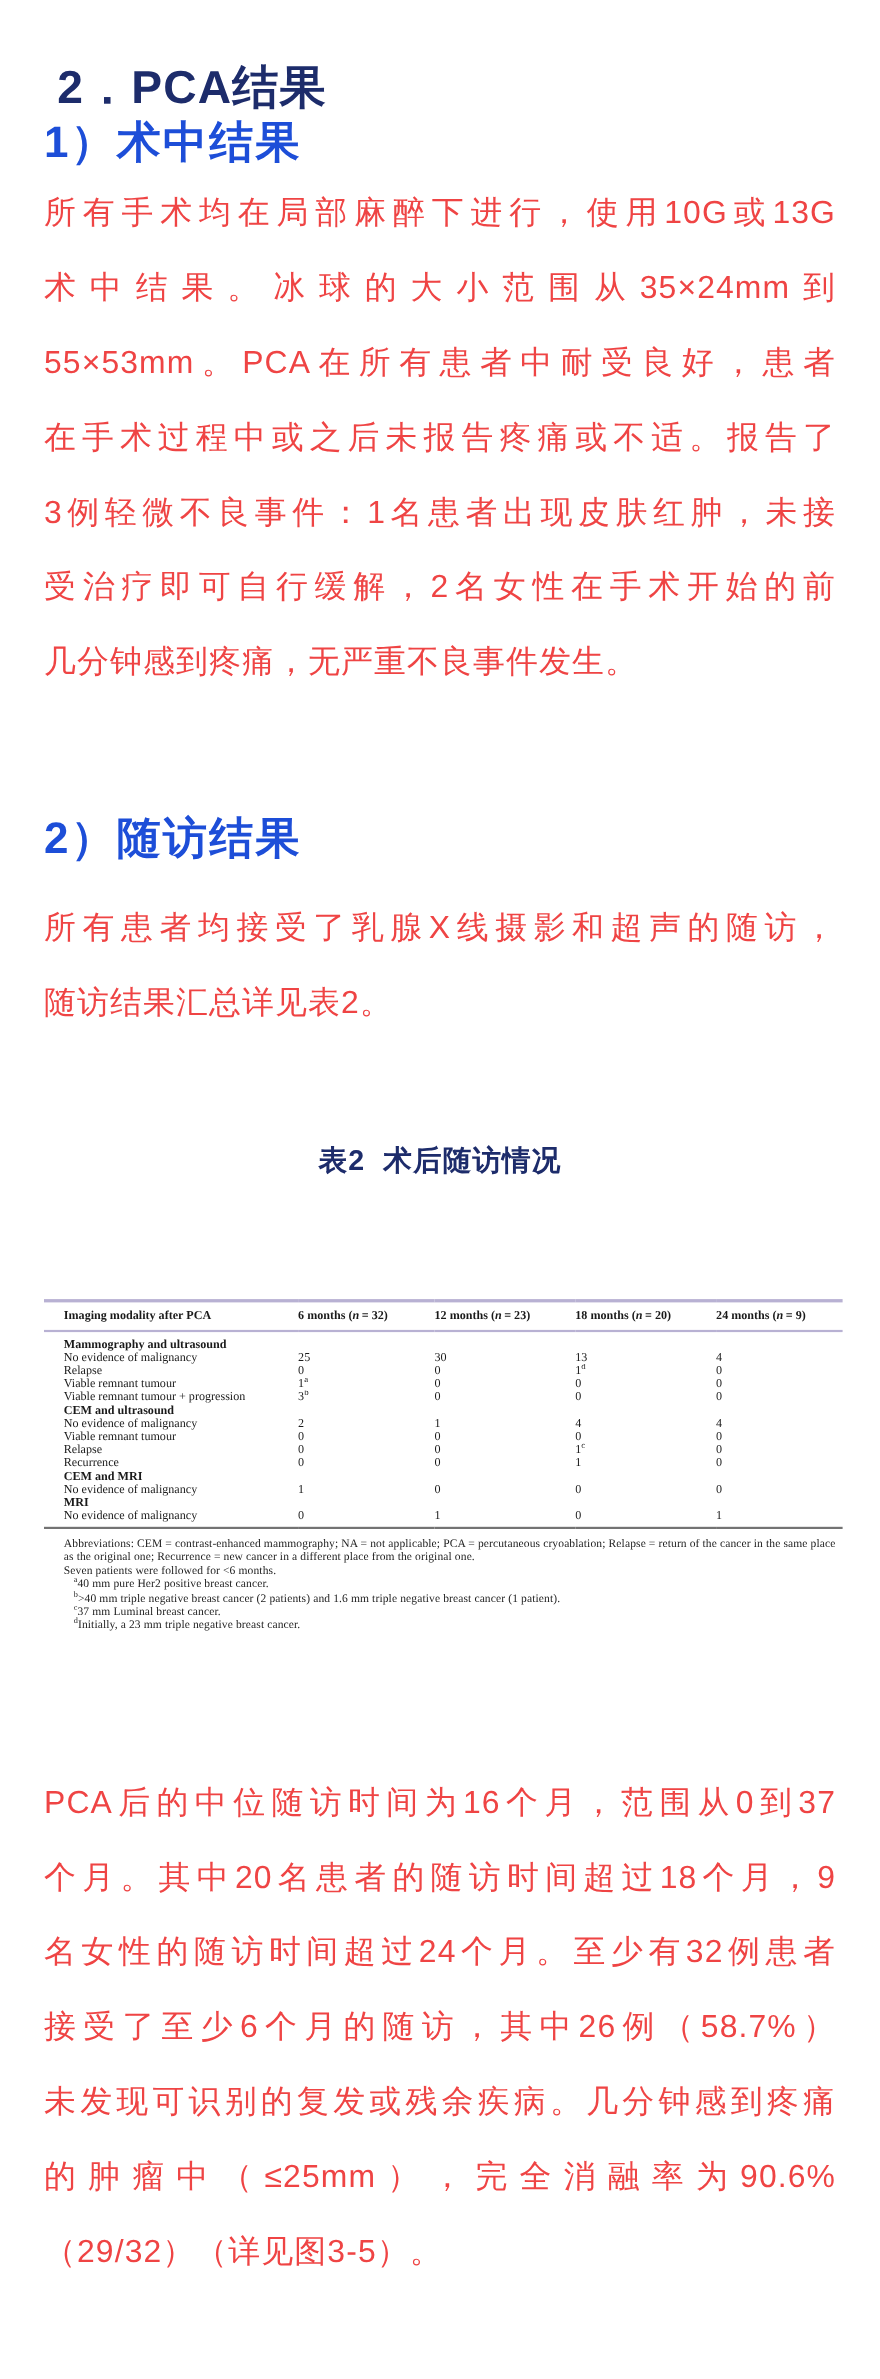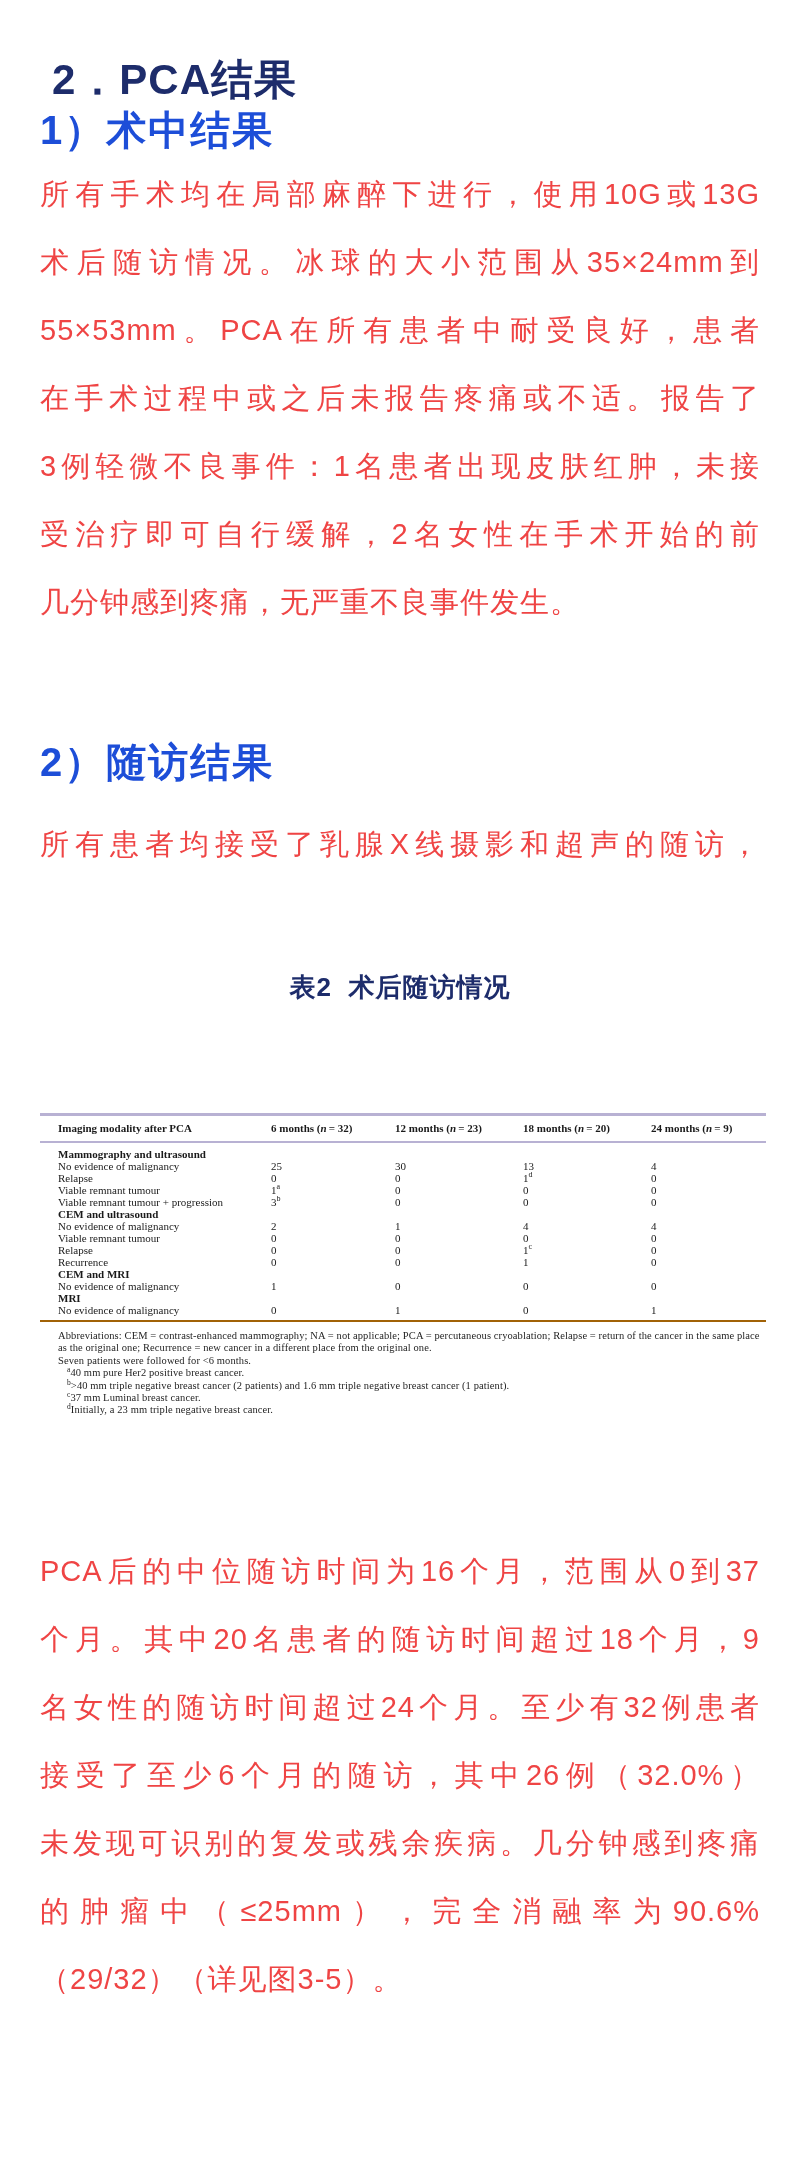--- a/index.html
+++ b/index.html
@@ -39,21 +39,21 @@
     letter-spacing:1px;
   }
 
   
   .table-fig{
     margin-top:108px;width:726px;
     font-family:"Liberation Serif",serif;color:#1a1a1a;
   }
   table.jtable{
     width:726px;border-collapse:collapse;table-layout:fixed;
-    border-top:3px solid #b8b1d3;border-bottom:2px solid #a16207;margin-top:44px;
+    border-top:3px solid #b8b1d3;border-bottom:2px solid #737373;margin-top:44px;
   }
   table.jtable col.c0{width:231px;}
   table.jtable col.c1{width:124px;}
   table.jtable col.c2{width:128px;}
   table.jtable col.c3{width:128px;}
   table.jtable col.c4{width:115px;}
   table.jtable th{
     font-size:11px;line-height:20px;font-weight:bold;text-align:left;
     padding:2px 0 3px 0;border-bottom:2px solid #b8b1d3;
     white-space:nowrap;overflow:hidden;
@@ -80,32 +80,33 @@
 <body>
 
 <div class="page">
 
   <div class="h1">2．PCA结果</div>
 
   <div class="h2">1）术中结果</div>
 
   <div class="para para1">
       <div class="tline just">所有手术均在局部麻醉下进行，使用10G或13G</div>
-      <div class="tline just">术后随访情况。冰球的大小范围从35×24mm到</div>
+      <div class="tline just">术中结果。冰球的大小范围从35×24mm到</div>
       <div class="tline just">55×53mm。PCA在所有患者中耐受良好，患者</div>
       <div class="tline just">在手术过程中或之后未报告疼痛或不适。报告了</div>
       <div class="tline just">3例轻微不良事件：1名患者出现皮肤红肿，未接</div>
       <div class="tline just">受治疗即可自行缓解，2名女性在手术开始的前</div>
       <div class="tline">几分钟感到疼痛，无严重不良事件发生。</div>
     </div>
 
   <div class="h2 second">2）随访结果</div>
 
   <div class="para para2">
       <div class="tline just">所有患者均接受了乳腺X线摄影和超声的随访，</div>
+      <div class="tline">随访结果汇总详见表2。</div>
     </div>
 
   <div class="caption">表2  术后随访情况</div>
 
   <div class="table-fig">
     <table class="jtable">
       <colgroup>
         <col class="c0">
           <col class="c1">
           <col class="c2">
@@ -229,19 +230,19 @@
         <div class="fnote lettered"><sup>b</sup>&gt;40 mm triple negative breast cancer (2 patients) and 1.6 mm triple negative breast cancer (1 patient).</div>
         <div class="fnote lettered"><sup>c</sup>37 mm Luminal breast cancer.</div>
         <div class="fnote lettered"><sup>d</sup>Initially, a 23 mm triple negative breast cancer.</div>
       </div>
   </div>
 
   <div class="para para3">
       <div class="tline just">PCA后的中位随访时间为16个月，范围从0到37</div>
       <div class="tline just">个月。其中20名患者的随访时间超过18个月，9</div>
       <div class="tline just">名女性的随访时间超过24个月。至少有32例患者</div>
-      <div class="tline just">接受了至少6个月的随访，其中26例（32.0%）</div>
+      <div class="tline just">接受了至少6个月的随访，其中26例（58.7%）</div>
       <div class="tline just">未发现可识别的复发或残余疾病。几分钟感到疼痛</div>
       <div class="tline just">的肿瘤中（≤25mm），完全消融率为90.6%</div>
       <div class="tline">（29/32）（详见图3-5）。</div>
     </div>
 
 </div>
 
 </body></html>

